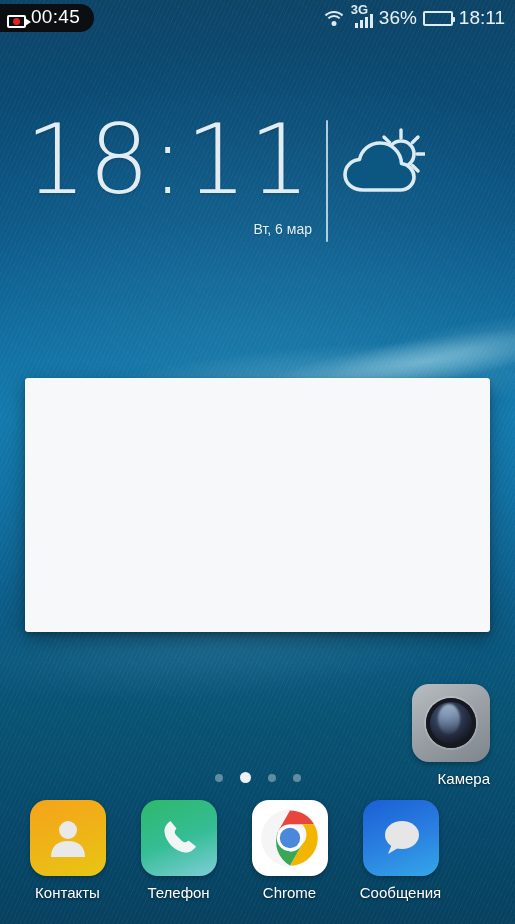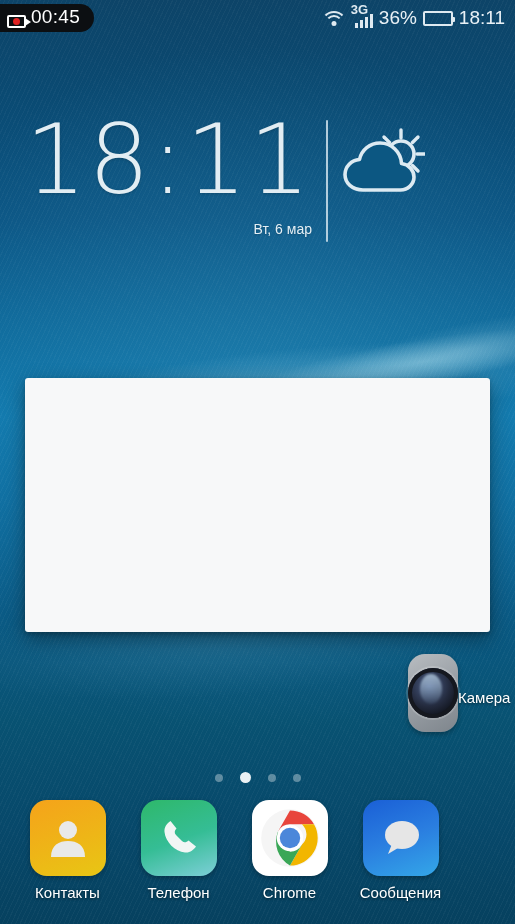--- a/index.html
+++ b/index.html
@@ -168,22 +168,22 @@
   .dlg-btn{
     width:198px;height:62px;border:1px solid #dcdcdc;border-radius:6px;
     background:#fbfbfb;color:#242424;font-size:20px;
     display:flex;align-items:center;justify-content:center;
     font-family:"Liberation Sans",sans-serif;cursor:pointer;
     box-sizing:border-box;
   }
 
   
   #camera-shortcut{
-    position:absolute;left:408px;top:654px;width:82px;
-    display:flex;flex-direction:row;align-items:center;
+    position:absolute;left:408px;top:684px;width:82px;
+    display:flex;flex-direction:column;align-items:flex-end;
   }
   #camera-icon{
     width:78px;height:78px;border-radius:17px;
     background:linear-gradient(150deg,#b9bdc1 0%,#9aa0a6 48%,#7e858c 100%);
     display:flex;align-items:center;justify-content:center;
     box-shadow:0 2px 5px rgba(0,0,0,0.3);
   }
   #cam-lens{
     width:50px;height:50px;border-radius:50%;
     background:radial-gradient(circle at 42% 36%, #4a5d86 0%, #232a3d 48%, #0c0f16 78%, #05070b 100%);

